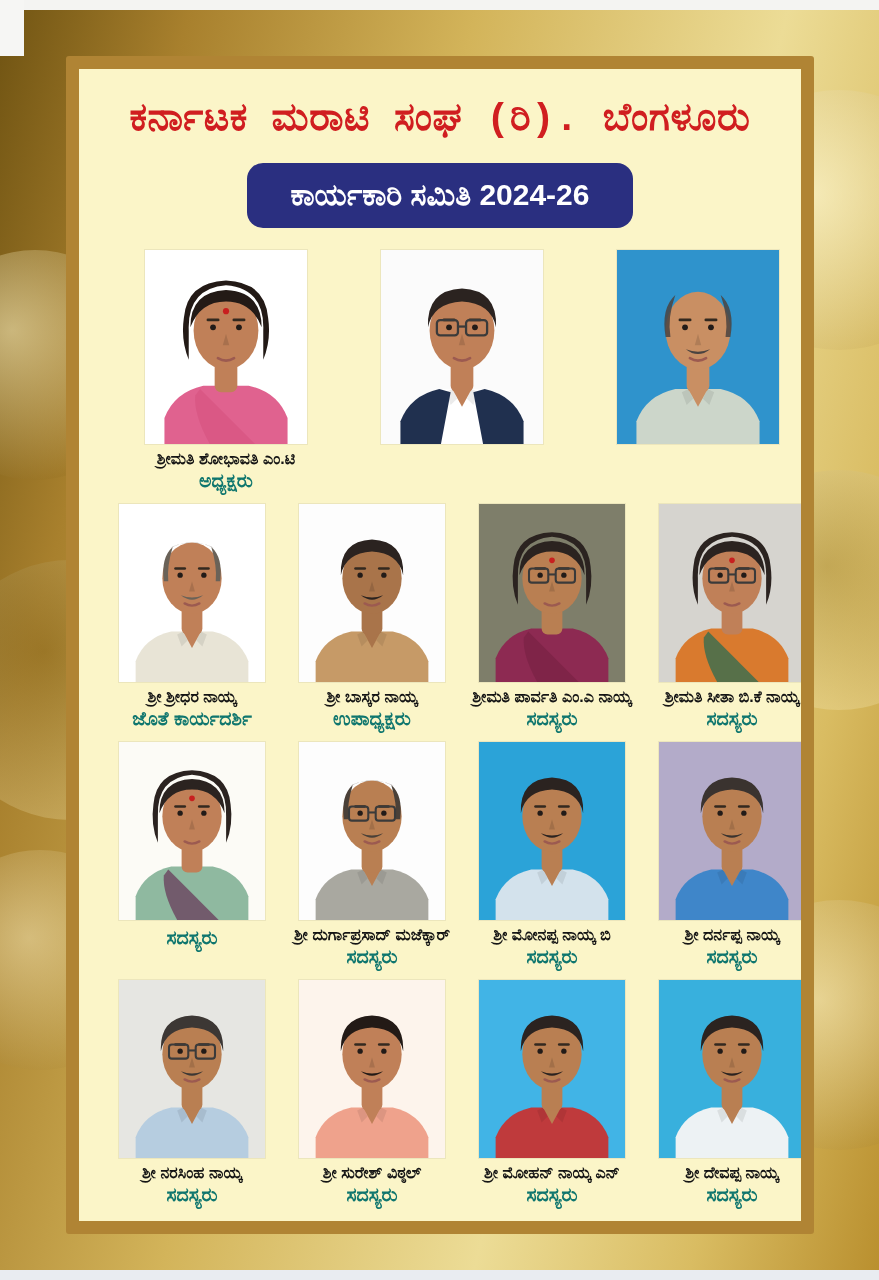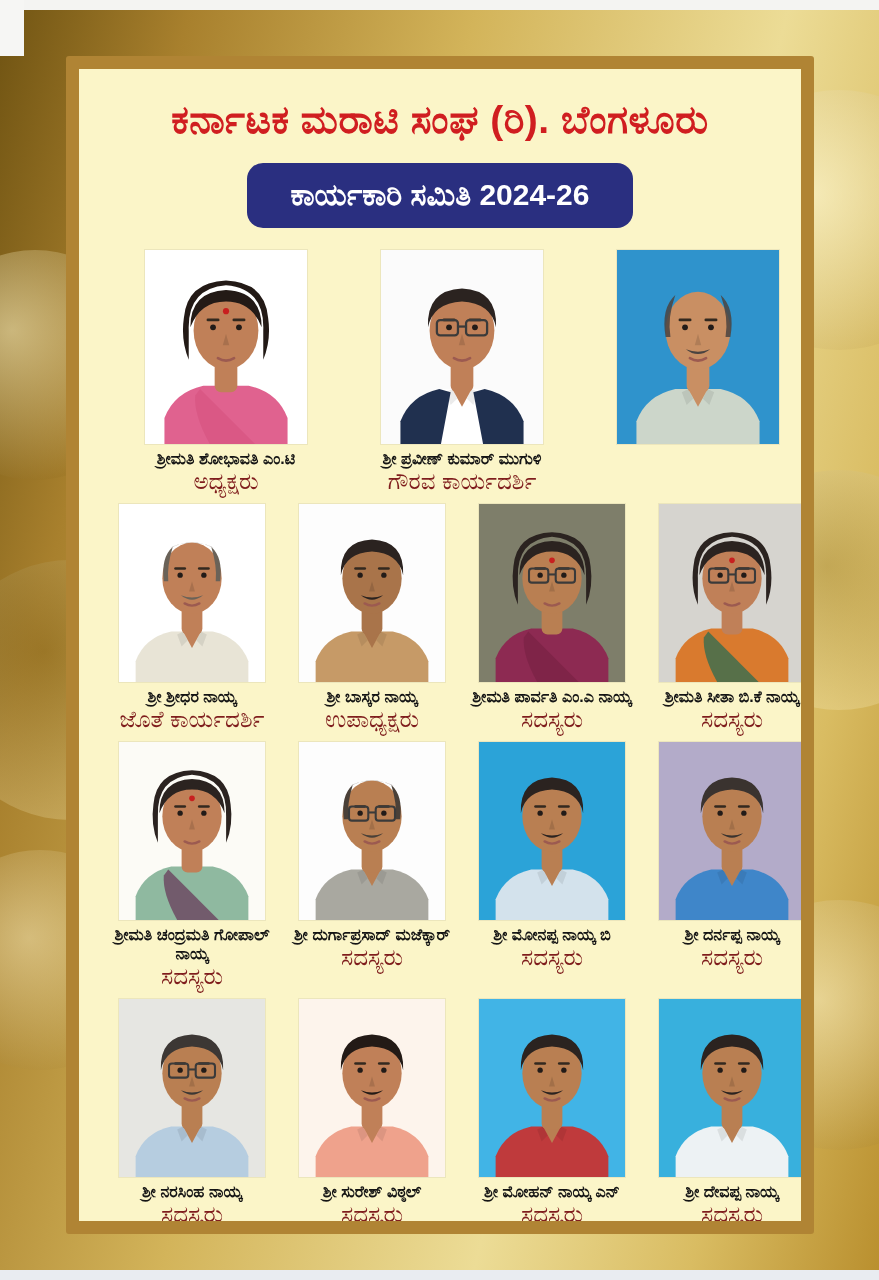--- a/index.html
+++ b/index.html
@@ -23,36 +23,36 @@
   .s5{right:-80px;top:470px;width:240px;height:240px;background:radial-gradient(circle at 45% 40%,rgba(120,90,20,.25),rgba(255,246,200,.28) 80%);}
   .s6{right:-85px;top:900px;width:250px;height:250px;background:radial-gradient(circle at 42% 40%,rgba(255,248,210,.5),rgba(150,112,30,.14) 78%);}
 
   .panel{
     position:absolute;left:66px;top:56px;width:748px;height:1178px;box-sizing:border-box;
     border:13px solid #b08434;background:#fbf5c8;border-radius:3px;z-index:3;
     display:flex;flex-direction:column;align-items:center;overflow:hidden;
   }
   .title{
     margin-top:28px;color:#d01e20;font-weight:bold;font-size:39px;line-height:46px;
-    text-align:center;letter-spacing:.5px;
+    text-align:center;letter-spacing:.5px;font-family:Liberation Mono, monospace;
   }
   .banner{
     margin-top:20px;background:#2a2f80;color:#ffffff;font-weight:bold;font-size:30px;
     padding:15px 44px;border-radius:16px;text-align:center;
   }
   .members-row{display:flex;justify-content:center;align-items:flex-start;gap:8px;margin-top:12px;margin-left:44px;}
   .members-row.row-1{gap:12px;margin-top:22px;}
   .card{display:flex;flex-direction:column;align-items:center;width:172px;}
   .row-1 .card{width:224px;}
   .photo{width:146px;height:178px;overflow:hidden;box-shadow:0 0 0 1px rgba(0,0,0,.06);}
   .row-1 .photo{width:162px;height:194px;}
   .photo svg{display:block;width:100%;height:100%;}
   .caption{margin-top:5px;text-align:center;}
   .name{font-size:16px;font-weight:bold;color:#141414;line-height:19px;}
-  .role{font-size:23px;font-weight:normal;color:#7f1d1d;line-height:22px;margin-top:2px;}
+  .role{font-size:19px;font-weight:bold;color:#0f766e;line-height:22px;margin-top:2px;}
 </style>
 </head>
 <body>
 
 <div class="gold-bg"></div>
 <div class="swirl s1"></div>
 <div class="swirl s2"></div>
 <div class="swirl s3"></div>
 <div class="swirl s4"></div>
 <div class="swirl s5"></div>
@@ -107,24 +107,20 @@
             <rect x="54" y="42.6" width="8" height="1.7" rx="0.85" fill="#33291f"></rect>
             <path d="M50 52 L48 59 L52 59 Z" fill="rgba(0,0,0,0.12)"></path>
             <g stroke="#3a3a3a" stroke-width="1.4" fill="none">
               <rect x="34.5" y="43.5" width="13" height="9.5" rx="2"></rect>
               <rect x="52.5" y="43.5" width="13" height="9.5" rx="2"></rect>
               <line x1="47.5" y1="47.5" x2="52.5" y2="47.5"></line>
             </g>
             <path d="M45 67 Q50 70 55 67" stroke="#9c5a50" stroke-width="1.6" fill="none" stroke-linecap="round"></path>
           </svg>
         </div>
-        <div class="caption">
-          <div class="name">ಶ್ರೀ ಪ್ರವೀಣ್ ಕುಮಾರ್ ಮುಗುಳಿ</div>
-          <div class="role">ಗೌರವ ಕಾರ್ಯದರ್ಶಿ</div>
-        </div>
       </div>
       <div class="card">
         <div class="photo">
           <svg viewBox="0 0 100 120" preserveAspectRatio="xMidYMax slice" xmlns="http://www.w3.org/2000/svg">
             <rect width="100" height="120" fill="#2f93cc"></rect>
             <path d="M12 120 L12 106 Q18 90 36 86 L64 86 Q82 90 88 106 L88 120 Z" fill="#ccd6ca"></path>
             <path d="M44 86 L50 97 L56 86 Z" fill="#c98f63"></path>
             <path d="M44 86 L47 92 L43 96 L40 88 Z M56 86 L53 92 L57 96 L60 88 Z" fill="rgba(0,0,0,0.08)"></path>
             <rect x="43" y="68" width="14" height="20" rx="4" fill="#c98f63"></rect>
             <ellipse cx="50" cy="50" rx="20" ry="24" fill="#c98f63"></ellipse>
@@ -265,21 +261,20 @@
             <circle cx="42" cy="48" r="1.8" fill="#221b18"></circle>
             <circle cx="58" cy="48" r="1.8" fill="#221b18"></circle>
             <rect x="38" y="42.6" width="8" height="1.7" rx="0.85" fill="#33291f"></rect>
             <rect x="54" y="42.6" width="8" height="1.7" rx="0.85" fill="#33291f"></rect>
             <path d="M50 52 L48 59 L52 59 Z" fill="rgba(0,0,0,0.12)"></path>
             <path d="M45 67 Q50 70 55 67" stroke="#9c5a50" stroke-width="1.6" fill="none" stroke-linecap="round"></path>
             <circle cx="50" cy="38" r="1.9" fill="#c81f1f"></circle>
           </svg>
         </div>
         <div class="caption">
-          <div class="name">ಶ್ರೀಮತಿ ಚಂದ್ರಮತಿ ಗೋಪಾಲ್ ನಾಯ್ಕ</div>
           <div class="role">ಸದಸ್ಯರು</div>
         </div>
       </div>
       <div class="card">
         <div class="photo">
           <svg viewBox="0 0 100 120" preserveAspectRatio="xMidYMax slice" xmlns="http://www.w3.org/2000/svg">
             <rect width="100" height="120" fill="#fdfdfd"></rect>
             <path d="M12 120 L12 106 Q18 90 36 86 L64 86 Q82 90 88 106 L88 120 Z" fill="#a9a8a0"></path>
             <path d="M44 86 L50 97 L56 86 Z" fill="#b97f52"></path>
             <path d="M44 86 L47 92 L43 96 L40 88 Z M56 86 L53 92 L57 96 L60 88 Z" fill="rgba(0,0,0,0.08)"></path>

